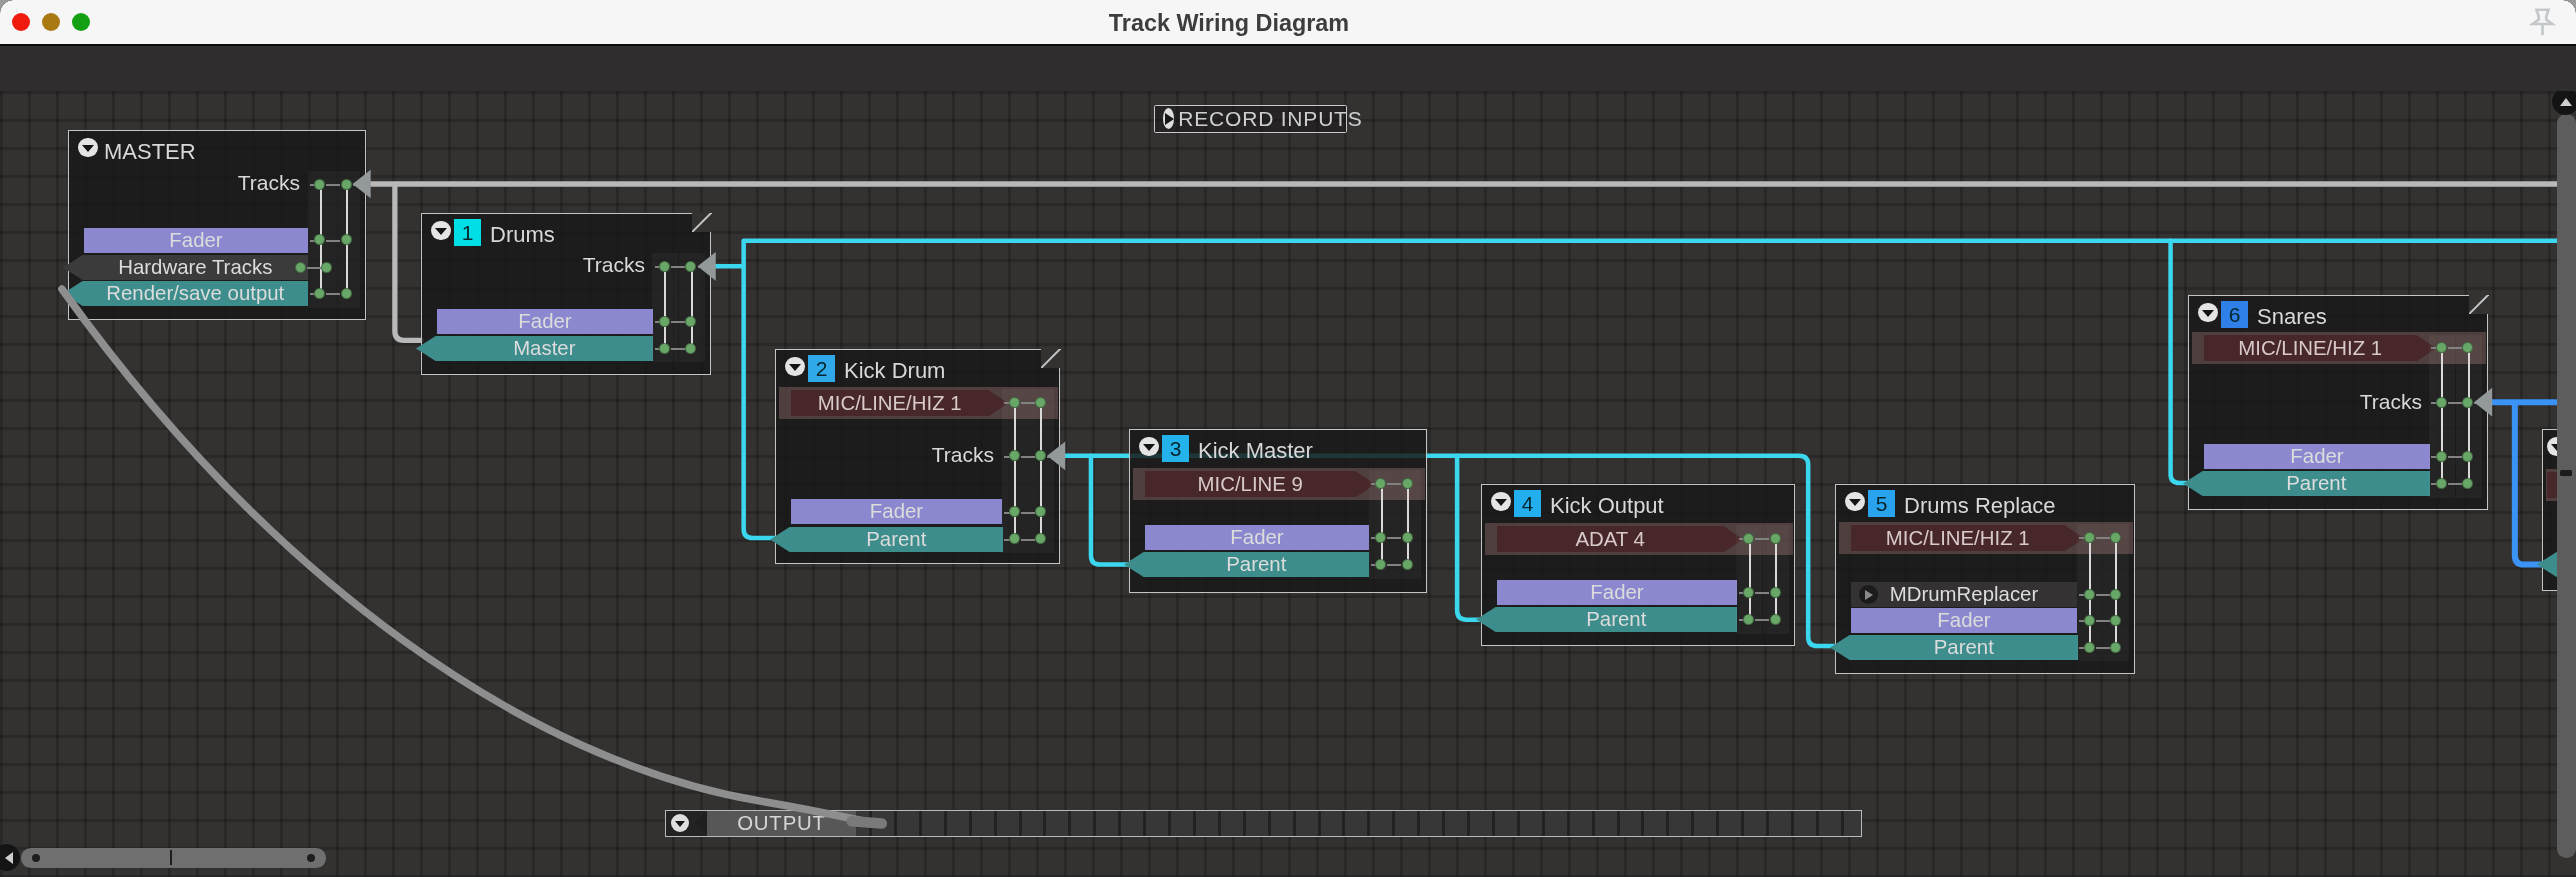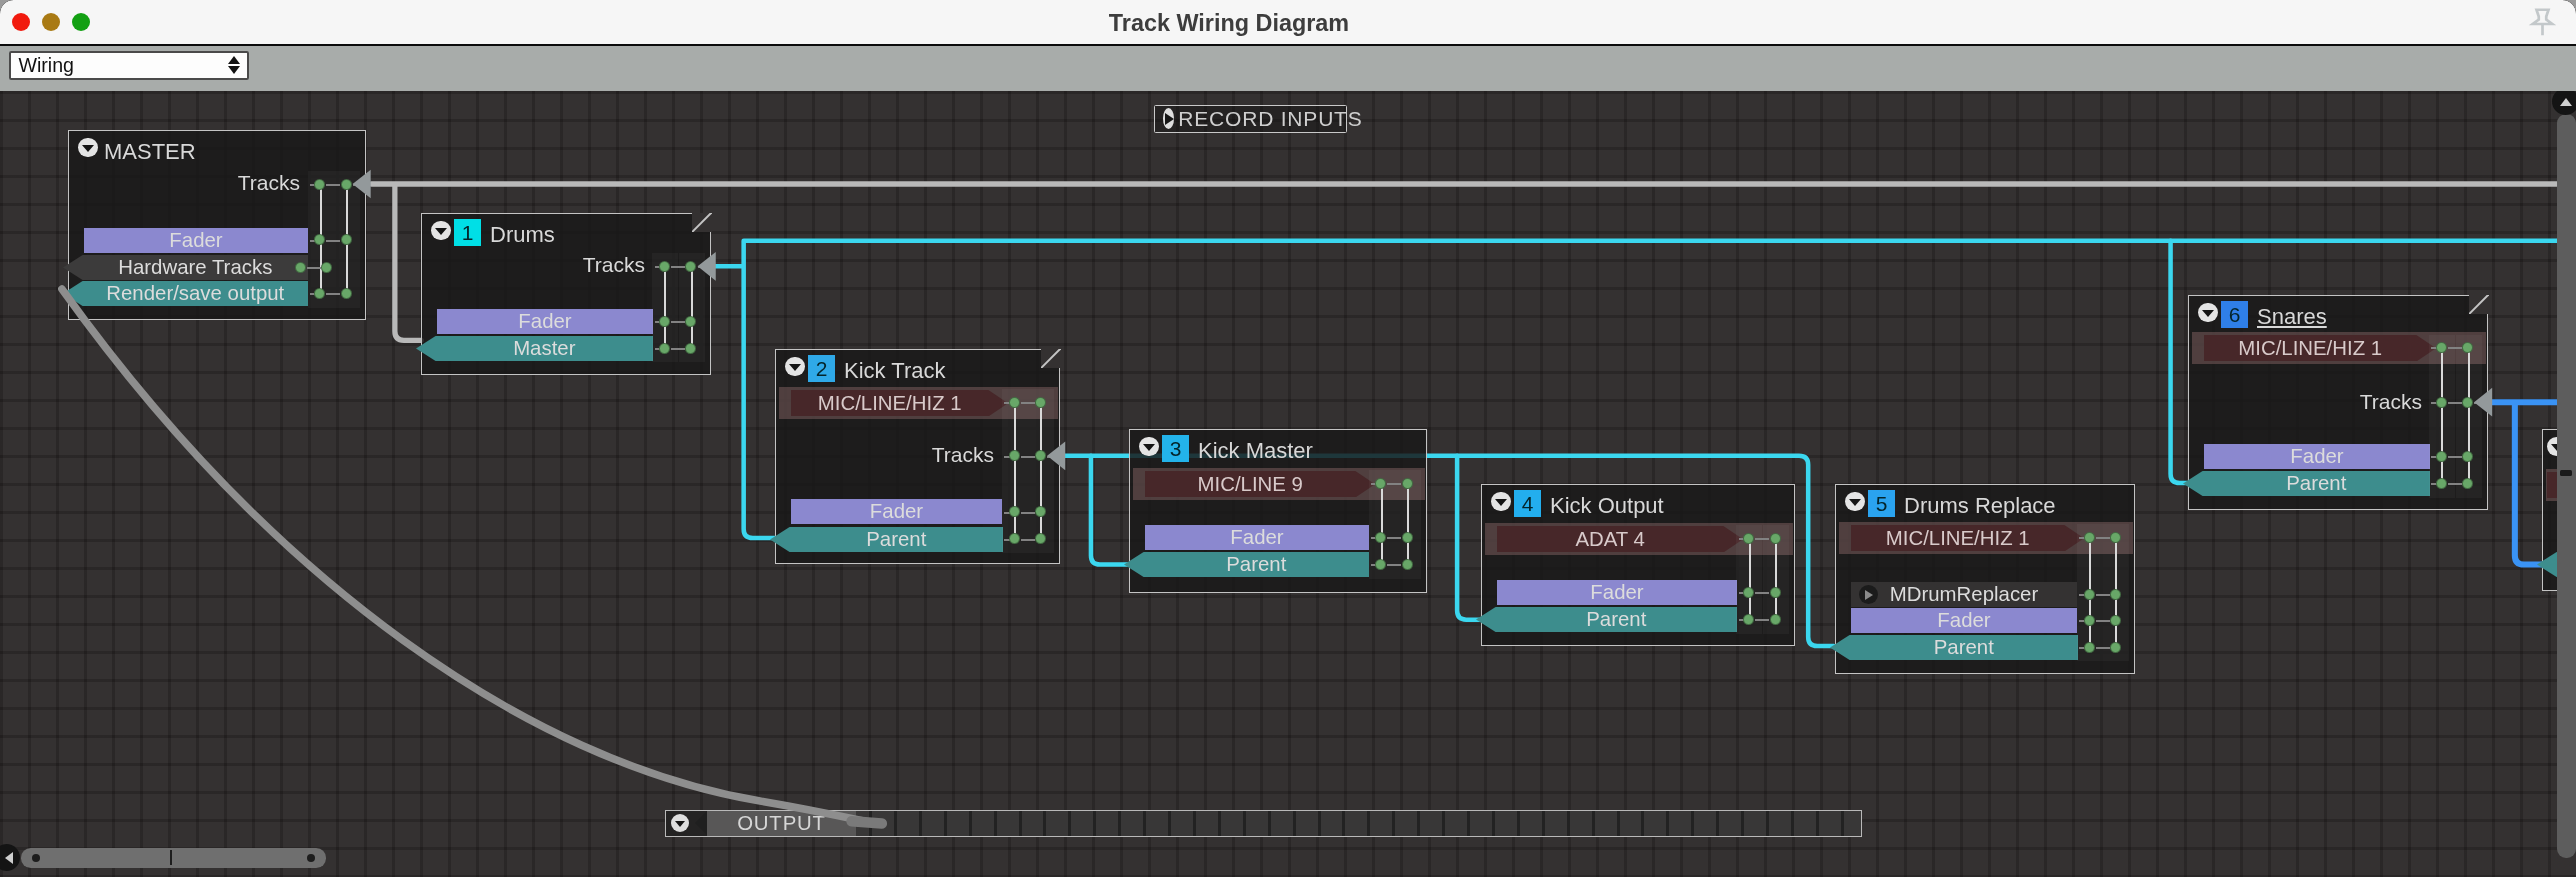--- a/index.html
+++ b/index.html
@@ -85,29 +85,20 @@
       <svg width="33" height="35" viewBox="0 0 22 23">
         <g fill="none" stroke="#c3c8ca" stroke-width="1.8">
           <path d="M7 3 h8 l-1.5 4.5 v2 l4 3 H4.5 l4 -3 v-2 z"></path>
           <line x1="11" y1="13" x2="11" y2="20"></line>
         </g>
       </svg>
     </div>
   </div>
   <div class="sep"></div>
 
-  <div class="toolbar">
-    <div class="dropdown">
-      <span>Wiring</span>
-      <span class="dd-stepper">
-          <i class="dd-up"></i>
-          <i class="dd-down"></i>
-        </span>
-    </div>
-  </div>
 
   <div class="canvas">
     <svg class="wires" id="wires-svg" width="2576" height="787" viewBox="0 120 3412 1042">
         <path d="M 492 243 H 3412" stroke="#b9b9b9" stroke-width="7" fill="none" stroke-linecap="round"></path>
         <path d="M 523 246 V 438 Q 523 450 535 450 H 558" stroke="#b9b9b9" stroke-width="7" fill="none" stroke-linecap="round"></path>
         <path d="M 930 352 H 985 M 985 318 H 3412 M 985 318 V 700 Q 985 712 997 712 H 1026" stroke="#3bd7ef" stroke-width="6" fill="none" stroke-linecap="round"></path>
         <path d="M 2875 318 V 627 Q 2875 639 2887 639 H 2897" stroke="#3bd7ef" stroke-width="6" fill="none" stroke-linecap="round"></path>
         <path d="M 1410 603 H 2383 Q 2395 603 2395 615 V 843 Q 2395 855 2407 855 H 2429" stroke="#3bd7ef" stroke-width="6" fill="none" stroke-linecap="round"></path>
         <path d="M 1445 603 V 735 Q 1445 747 1457 747 H 1494" stroke="#3bd7ef" stroke-width="6" fill="none" stroke-linecap="round"></path>
         <path d="M 1930 603 V 808 Q 1930 820 1942 820 H 1961" stroke="#3bd7ef" stroke-width="6" fill="none" stroke-linecap="round"></path>
@@ -180,21 +171,21 @@
           <div class="dash" style="left: 249px; top: 134px; width: 14.3px;"></div>
           <div class="dot" style="left: 237px; top: 129px;"></div>
           <div class="dot" style="left: 263px; top: 129px;"></div>
         </div>
         <div class="node" style="left: 775px; top: 258px; width: 285px; height: 215px;">
           <div class="fold"></div>
           <div class="collapse" style="left: 9px; top: 6.8px;">
             <i></i>
           </div>
           <div class="badge" style="left: 32px; top: 4.5px; background: rgb(47, 169, 232);">2</div>
-          <div class="ntitle" style="left: 68px; top: 7.5px;">Kick Track</div>
+          <div class="ntitle" style="left: 68px; top: 7.5px;">Kick Drum</div>
           <div class="inputstrip" style="left: 3px; top: 37px; width: 279px; height: 32px;"></div>
           <div class="row input" style="left: 15px; top: 40px; width: 217px; height: 26.4px; clip-path: polygon(0px 0px, calc(100% - 19.6px) 0px, 100% 50%, calc(100% - 19.6px) 100%, 0px 100%); padding-right: 19.6px;">MIC/LINE/HIZ 1</div>
           <div class="tracks-label" style="right: 65px; top: 93px;">Tracks</div>
           <div class="row fader" style="left: 15px; top: 149px; width: 211px; height: 25px;">Fader</div>
           <div class="row sink" style="left: -6px; top: 177px; width: 233px; height: 25px; clip-path: polygon(19.6px 0px, 100% 0px, 100% 100%, 19.6px 100%, 0px 50%); padding-left: 19.6px;">Parent</div>
           <div class="colshade" style="left: 226px; top: 39px; width: 26px; height: 164px;"></div>
           <div class="colshade" style="left: 252px; top: 39px; width: 26px; height: 164px;"></div>
           <div class="vline" style="left: 238px; top: 53px; height: 137px;"></div>
           <div class="vline" style="left: 264px; top: 53px; height: 137px;"></div>
           <div class="dash" style="left: 228px; top: 52px; width: 9px;"></div>
@@ -302,21 +293,21 @@
           <div class="dash" style="left: 260px; top: 162px; width: 14.3px;"></div>
           <div class="dot" style="left: 248px; top: 157px;"></div>
           <div class="dot" style="left: 274px; top: 157px;"></div>
         </div>
         <div class="node" style="left: 2188px; top: 204px; width: 300px; height: 215px;">
           <div class="fold"></div>
           <div class="collapse" style="left: 9px; top: 6.8px;">
             <i></i>
           </div>
           <div class="badge" style="left: 32px; top: 4.5px; background: rgb(47, 127, 232);">6</div>
-          <div class="ntitle" style="left: 68px; top: 7.5px; text-decoration: underline;">Snares</div>
+          <div class="ntitle" style="left: 68px; top: 7.5px;">Snares</div>
           <div class="inputstrip" style="left: 3px; top: 36px; width: 294px; height: 32px;"></div>
           <div class="row input" style="left: 15px; top: 39px; width: 232px; height: 26.4px; clip-path: polygon(0px 0px, calc(100% - 19.6px) 0px, 100% 50%, calc(100% - 19.6px) 100%, 0px 100%); padding-right: 19.6px;">MIC/LINE/HIZ 1</div>
           <div class="tracks-label" style="right: 65px; top: 94px;">Tracks</div>
           <div class="row fader" style="left: 15px; top: 148px; width: 226px; height: 25px;">Fader</div>
           <div class="row sink" style="left: -6px; top: 175px; width: 247px; height: 25px; clip-path: polygon(19.6px 0px, 100% 0px, 100% 100%, 19.6px 100%, 0px 50%); padding-left: 19.6px;">Parent</div>
           <div class="colshade" style="left: 240px; top: 39px; width: 26px; height: 163px;"></div>
           <div class="colshade" style="left: 267px; top: 39px; width: 26px; height: 163px;"></div>
           <div class="vline" style="left: 252px; top: 52px; height: 136px;"></div>
           <div class="vline" style="left: 279px; top: 52px; height: 136px;"></div>
           <div class="dash" style="left: 242px; top: 51px; width: 9px;"></div>

